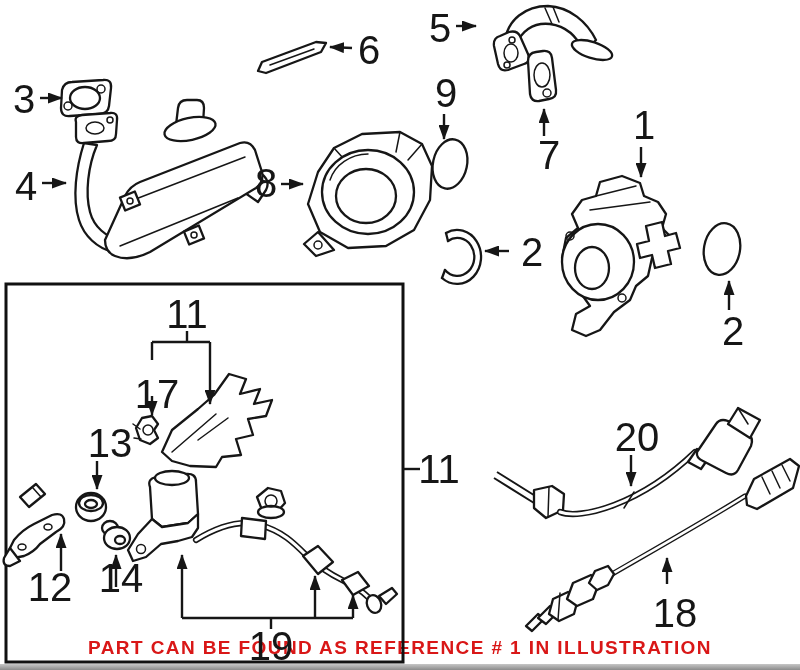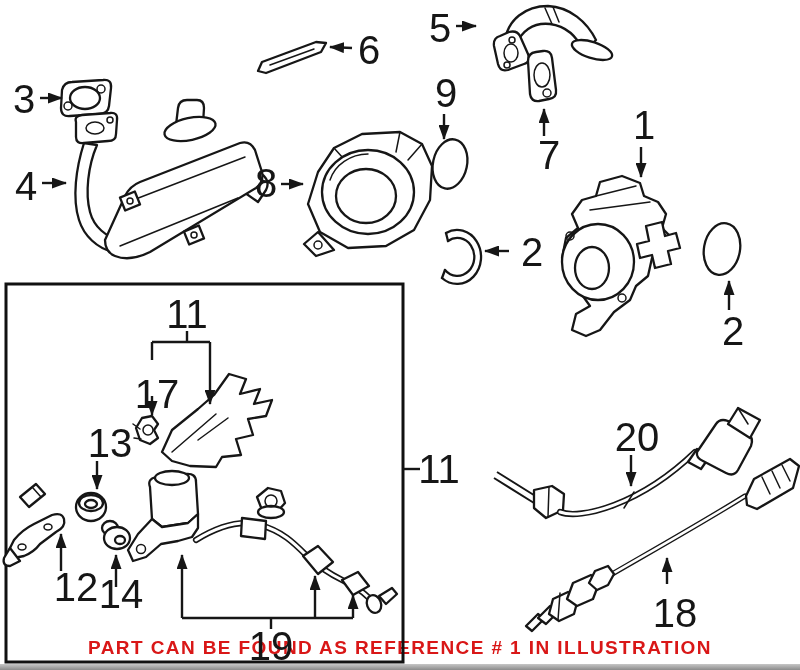--- a/index.html
+++ b/index.html
@@ -228,23 +228,23 @@
   <div class="callout" style="left:733px;top:331px">2</div>
   <div class="callout" style="left:24px;top:99px">3</div>
   <div class="callout" style="left:26px;top:186px">4</div>
   <div class="callout" style="left:440px;top:28px">5</div>
   <div class="callout" style="left:369px;top:50px">6</div>
   <div class="callout" style="left:549px;top:155px">7</div>
   <div class="callout" style="left:266px;top:183px">8</div>
   <div class="callout" style="left:446px;top:93px">9</div>
   <div class="callout" style="left:532px;top:252px">2</div>
   <div class="callout" style="left:439px;top:469px">11</div>
-  <div class="callout" style="left:76px;top:587px">12</div>
+  <div class="callout" style="left:50px;top:587px">12</div>
   <div class="callout" style="left:110px;top:443px">13</div>
-  <div class="callout" style="left:121px;top:594px">14</div>
+  <div class="callout" style="left:121px;top:578px">14</div>
   <div class="callout" style="left:271px;top:646px">19</div>
   <div class="callout" style="left:187px;top:314px">11</div>
   <div class="callout" style="left:157px;top:394px">17</div>
   <div class="callout" style="left:675px;top:613px">18</div>
   <div class="callout" style="left:637px;top:437px">20</div>
 
   <div id="footer-bar"></div>
 </div>
 
 </body></html>

